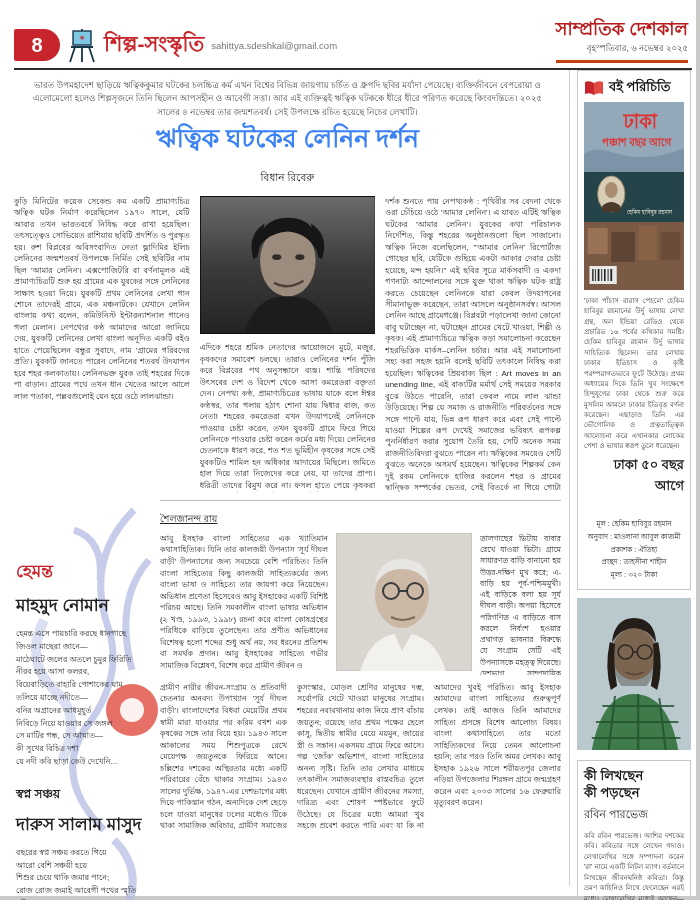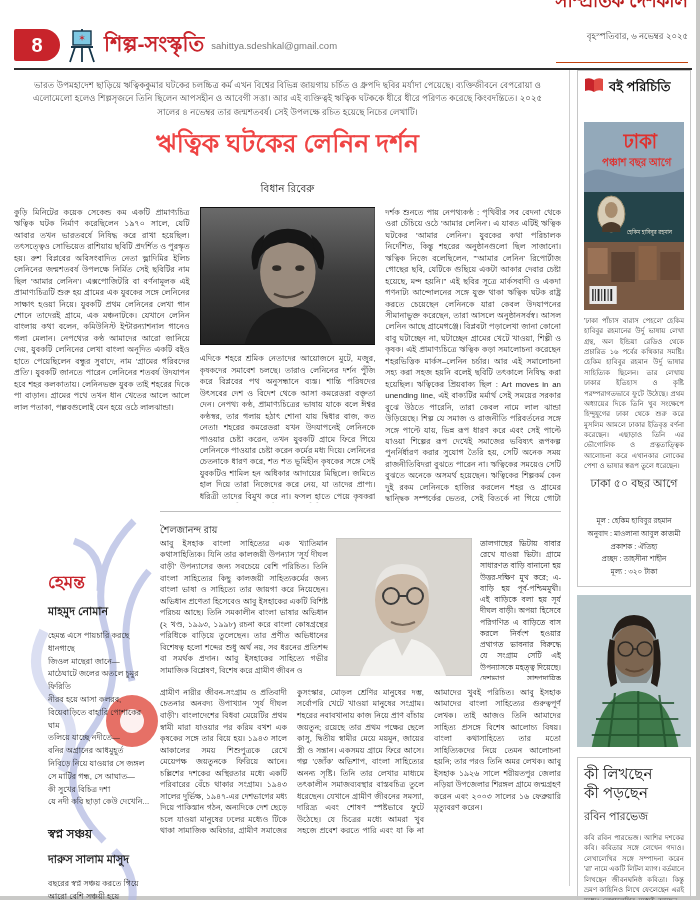--- a/index.html
+++ b/index.html
@@ -13,71 +13,71 @@
          border-bottom:2px solid #2e2e2e; padding-bottom:5px; margin-right:2px; }
   .hdr-left { display:flex; align-items:center; gap:7px; }
   .pagenum { width:46px; height:32px; background:#c8242b; color:#fff; font-size:20px; font-weight:bold;
              display:flex; align-items:center; justify-content:center;
              border-radius:2px 16px 16px 2px; }
   .easel { width:30px; height:36px; }
   .section-title { color:#c8242b; font-size:21px; font-weight:bold; letter-spacing:0; }
   .email { color:#777; font-size:9.5px; text-decoration:none; }
   .hdr-right { text-align:right; padding-right:4px; }
   .paper-name { font-size:18px; font-weight:bold; color:#b91c1c; line-height:1.1; }
-  .paper-date { font-size:8.5px; color:#444; margin-top:18px; border-bottom:1px solid #c2410c; padding-bottom:18px; }
+  .paper-date { font-size:8.5px; color:#444; margin-top:2px; border-bottom:3px solid #c2410c; padding-bottom:4px; }
 
   
   .content { display:flex; height:816px; }
   .main { width:556px; padding-right:8px; border-right:1px solid #cfcfcf; }
   .sidebar { width:121px; padding-left:7px; }
 
   
   .intro { width:520px; margin:9px auto 0; text-align:center; font-size:8.6px; line-height:1.55; color:#4a4a4a; }
-  .headline1 { text-align:center; color:#ef4444; font-size:25px; font-weight:bold; margin-top:5px; }
-  .byline1 { text-align:center; font-size:10.5px; color:#222; margin:14px 0 9px; }
+  .headline1 { text-align:center; color:#3b82f6; font-size:25px; font-weight:bold; }
+  .byline1 { text-align:center; font-size:10.5px; color:#222; margin:8px 0 9px; }
 
   
   .art1 { display:flex; gap:10px; height:296px; overflow:hidden; }
   .art1 .col { flex:1; font-size:7.9px; line-height:1.45; text-align:justify; color:#1f1f1f; overflow:hidden; }
   .photo-ritwik { width:100%; height:138px; margin-bottom:5px; }
 
   
   .lower { display:flex; margin-top:8px; height:424px; overflow:hidden; }
   .poems { position:relative; width:146px; flex:none; padding:58px 10px 0 2px; overflow:hidden; }
   .poem-art { position:absolute; top:0; left:0; width:146px; height:420px; z-index:0; }
-  .poem { position:relative; z-index:1;margin-left:32px; }
+  .poem { position:relative; z-index:1; }
   .poem-title-1 { color:#c8242b; font-size:17px; font-weight:bold; }
   .poem-title-2 { color:#1d1d1d; font-size:12px; font-weight:bold; }
-  .poet { font-size:11px; font-weight:bold; color:#222; margin:6px 0 8px; }
+  .poet { font-size:17px; font-weight:bold; color:#222; margin:6px 0 8px; }
   .verse { font-size:7.9px; line-height:1.62; color:#262626; white-space:pre-line; }
   .poem + .poem { margin-top:16px; }
 
   .art2 { flex:1; border-top:1px solid #bdbdbd; padding-top:8px; overflow:hidden; }
   .headline2 { font-size:20px; font-weight:bold; color:#1d1d1d; }
   .headline2 .hl { color:#2f8d7c; }
-  .byline2 { font-size:9.5px; color:#222; margin:3px 0 0; }
+  .byline2 { font-size:9.5px; color:#222; margin:3px 0 6px;text-decoration:underline; }
   .art2-row1 { display:flex; gap:8px; height:142px; overflow:hidden; }
   .a2c1 { width:168px; flex:none; font-size:7.8px; line-height:1.48; text-align:justify; overflow:hidden; }
   .photo-abu { width:136px; height:138px; flex:none; }
   .a2c3 { flex:1; font-size:7.6px; line-height:1.48; text-align:justify; overflow:hidden; }
   .art2-row2 { margin-top:7px; height:206px; overflow:hidden;
                column-count:3; column-gap:10px; font-size:7.8px; line-height:1.48; text-align:justify; }
 
   
   .sb-box { border:1px solid #c6c6c6; padding:6px 6px 8px; background:#fff; }
-  .sb-head { display:flex; align-items:flex-start; gap:5px; margin-bottom:24px; }
+  .sb-head { display:flex; align-items:center; gap:5px; margin-bottom:4px; }
   .book-icon { width:20px; height:16px; }
   .sb-title { font-size:13px; font-weight:bold; color:#111; }
   .cover { width:100%; height:188px; display:block; }
   .sb-body { font-size:6.9px; line-height:1.5; text-align:justify; color:#333; margin-top:6px; }
   .book-meta { margin-top:21px; text-align:center; font-size:7.2px; line-height:1.75; color:#222; white-space:pre-line; }
-  .book-meta-title { font-weight:normal; font-size:11px; text-align:center; margin-top:4px; }
+  .book-meta-title { font-weight:bold; font-size:13px; text-align:right; margin-top:4px; }
   .photo-robin { width:100%; height:152px; margin-top:8px; }
   .sb-box2 { border:1px solid #c6c6c6; padding:7px 6px; margin-top:6px; }
-  .wb-title { font-size:15px; font-weight:normal; line-height:1.25; color:#141414; white-space:pre-line; }
+  .wb-title { font-size:13px; font-weight:bold; line-height:1.25; color:#141414; white-space:pre-line; }
   .wb-byline { font-size:11px; color:#222; margin:5px 0 6px; }
   .wb-body { font-size:6.9px; line-height:1.52; text-align:justify; color:#333; }
 </style>
 </head>
 <body>
 
 <div class="page">
 
   <div class="hdr">
     <div class="hdr-left">

